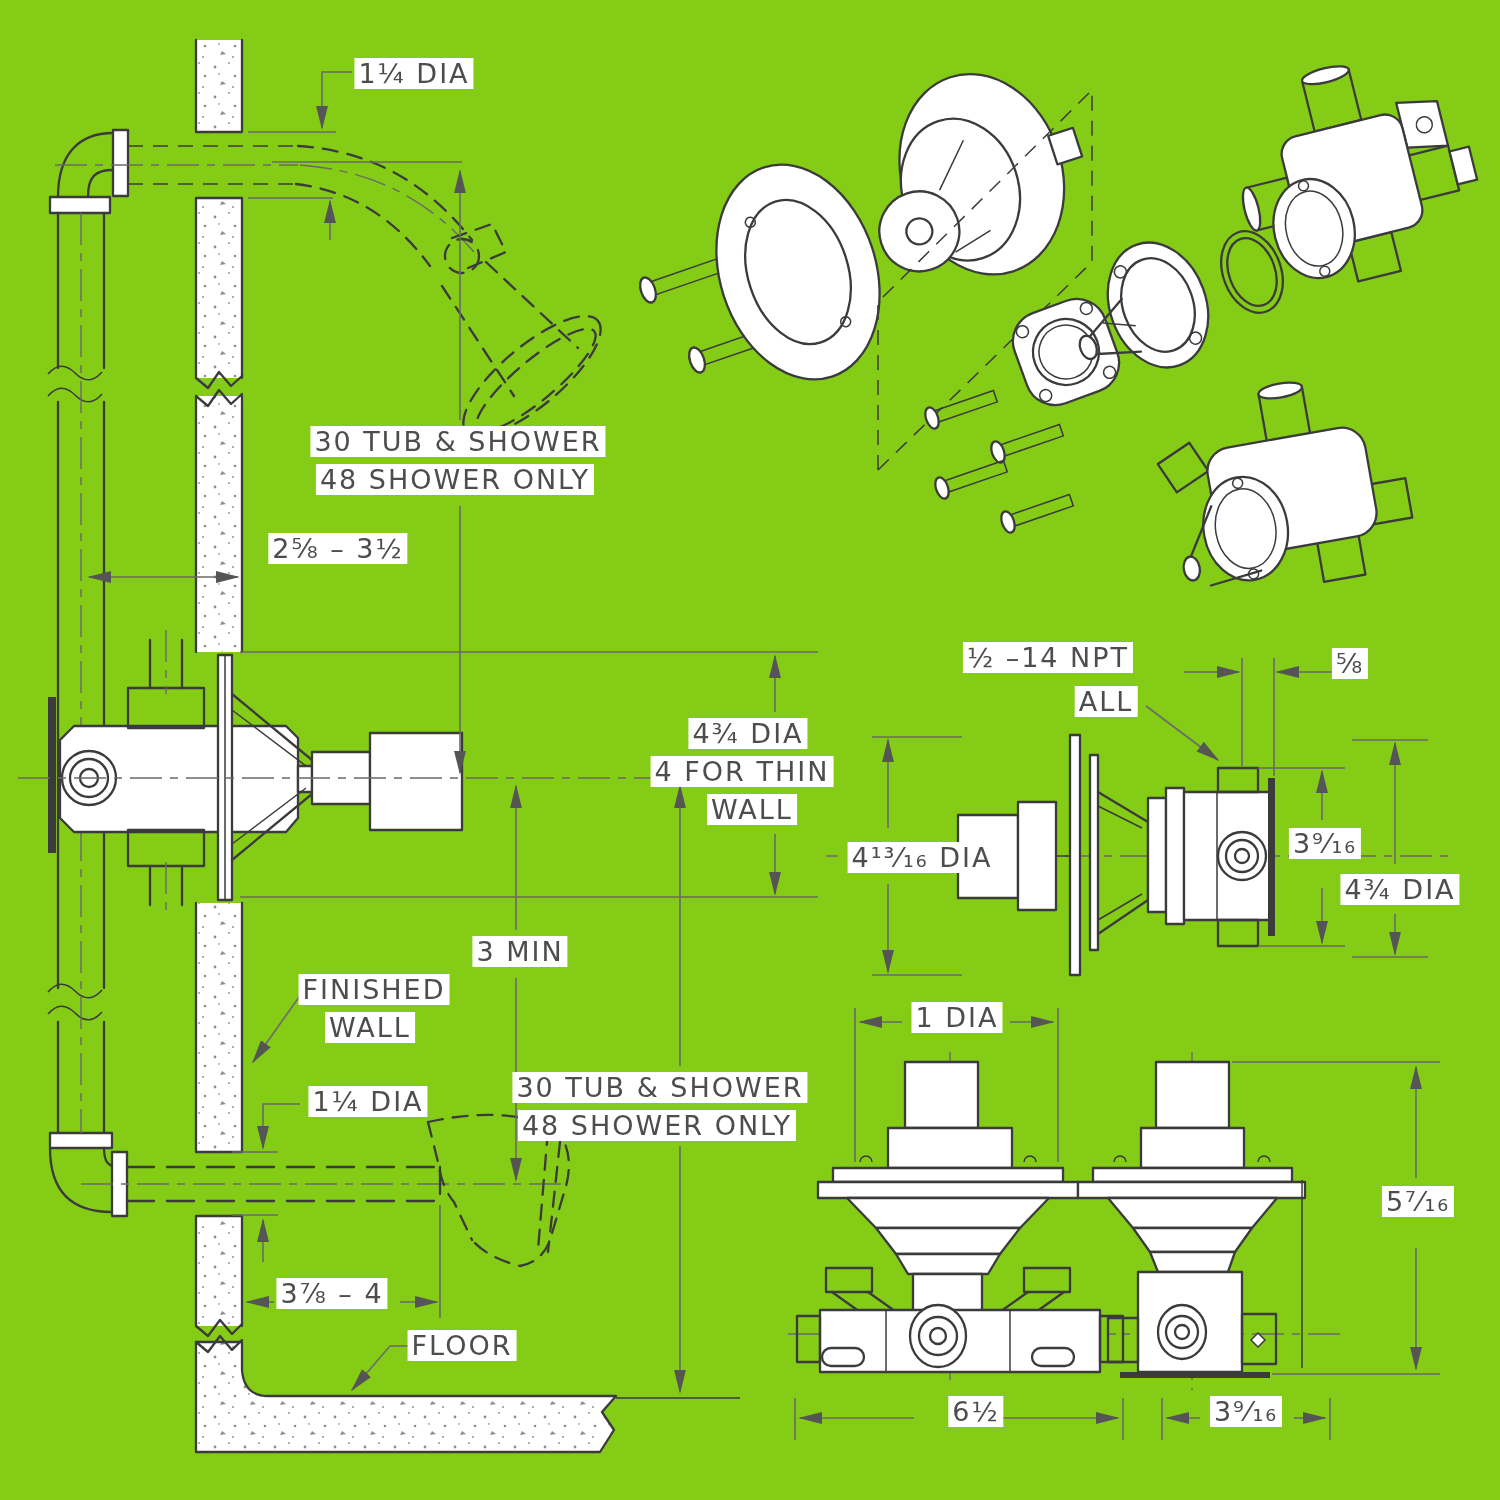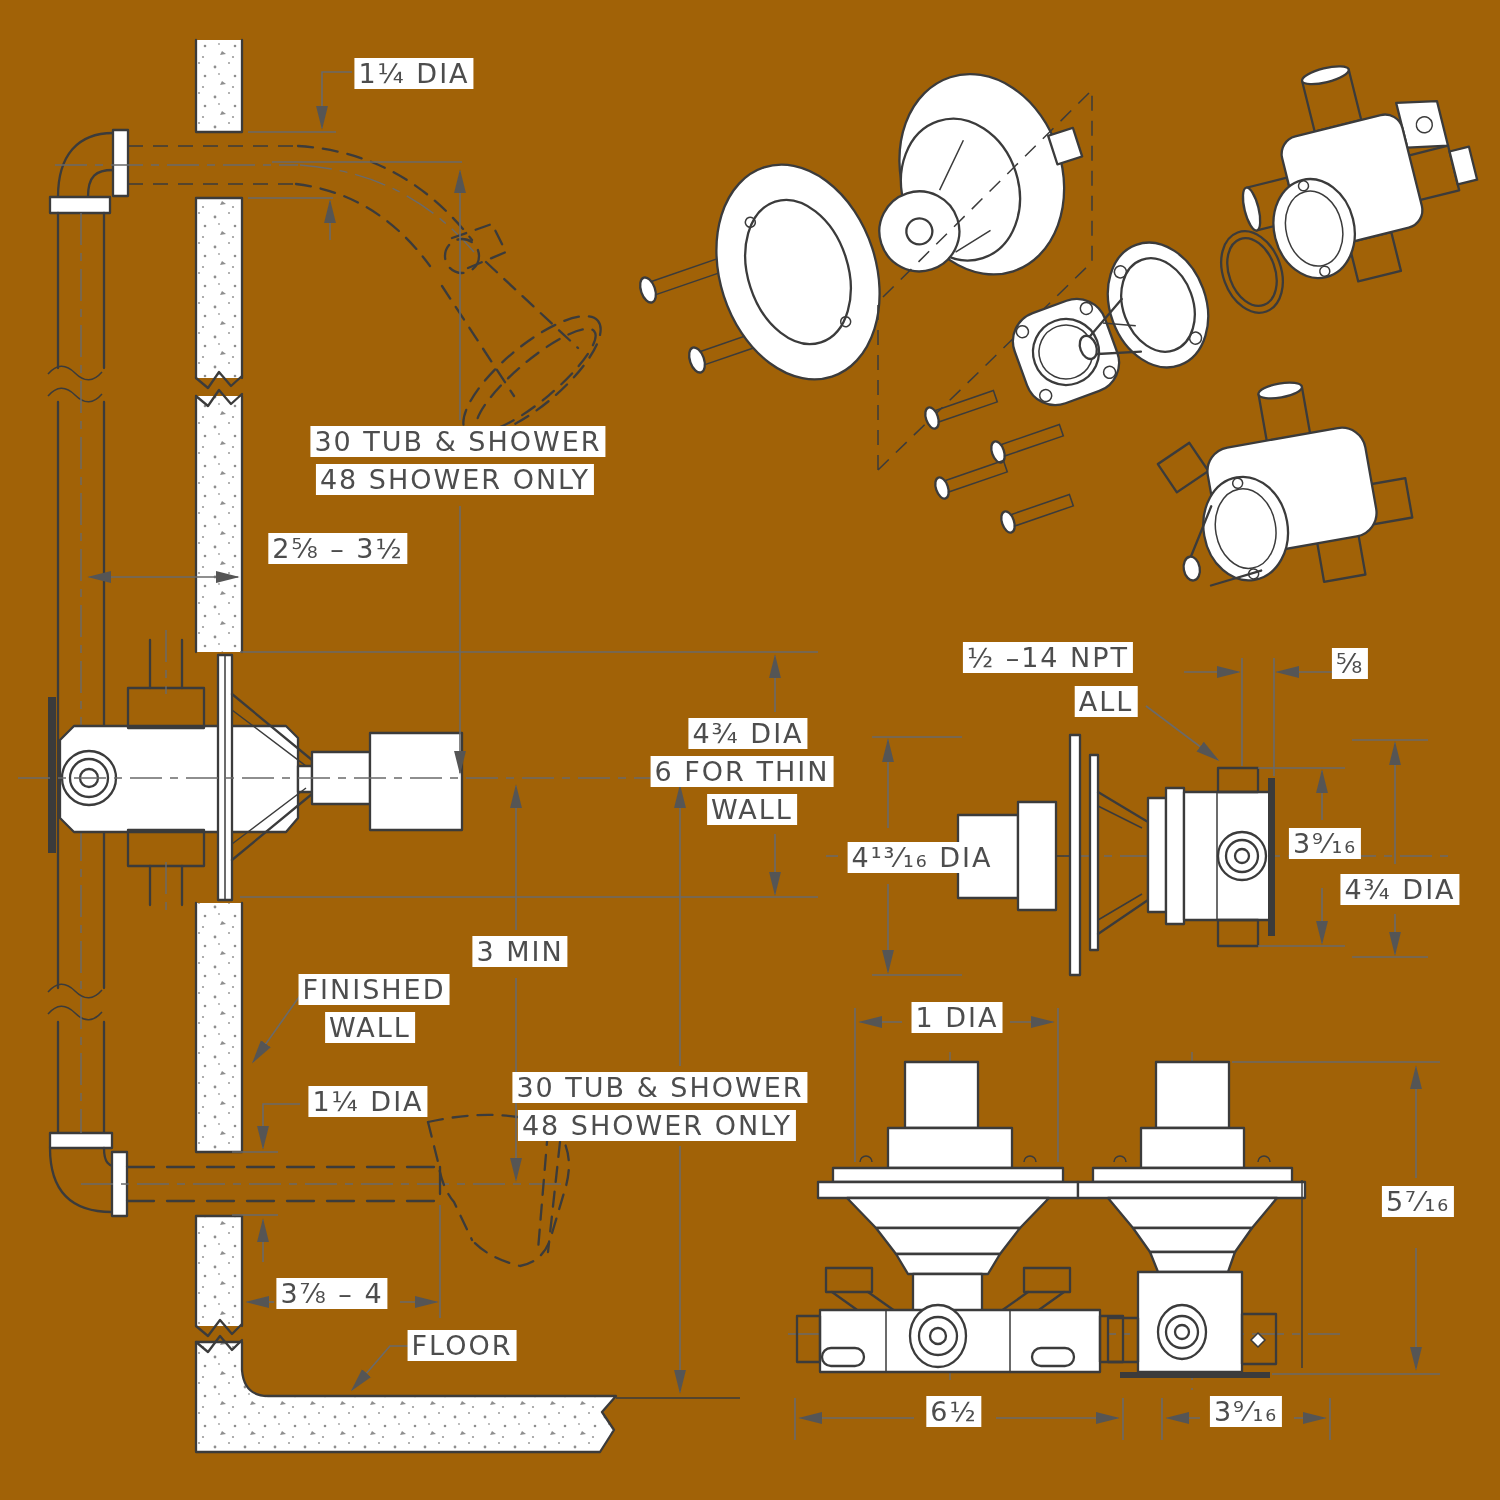--- a/index.html
+++ b/index.html
@@ -1,16 +1,16 @@
 <!DOCTYPE html>
 <html><head>
 <meta charset="utf-8">
 <style>
   html,body{margin:0;padding:0;background:#fff;}
-  .stage{position:relative;width:1500px;height:1500px;background:#a16207;overflow:hidden;
+  .stage{position:relative;width:1500px;height:1500px;background:#84cc16;overflow:hidden;
          font-family:"DejaVu Sans",sans-serif;}
   .stage svg{position:absolute;left:0;top:0;}
   .lbl{position:absolute;transform:translateX(-50%);font-size:27px;letter-spacing:2px;
        color:#4d4d4d;white-space:nowrap;background:#fff;padding:0 4px;line-height:1.15;}
   .ln{stroke:#3b3b3b;stroke-width:2.3;fill:none;stroke-linecap:round;stroke-linejoin:round;}
   .lnt{stroke:#3b3b3b;stroke-width:1.5;fill:none;}
   .fillw{fill:#fff;}
   .dim{stroke:#6a6a6a;stroke-width:1.6;fill:none;}
   .dsh{stroke-dasharray:15 10;}
   .pdsh{stroke-dasharray:27 13;}
@@ -379,36 +379,36 @@
     <line class="dim" x1="1294" y1="1418" x2="1325" y2="1418" marker-end="url(#ar)"></line>
   </g>
 </g>
 </svg>
 
 <div class="lbl" style="left:414px;top:58px">1¼ DIA</div>
 <div class="lbl" style="left:458px;top:426px">30 TUB &amp; SHOWER</div>
 <div class="lbl" style="left:455px;top:464px">48 SHOWER ONLY</div>
 <div class="lbl" style="left:338px;top:533px">2⅝ – 3½</div>
 <div class="lbl" style="left:748px;top:718px">4¾ DIA</div>
-<div class="lbl" style="left:742px;top:756px">6 FOR THIN</div>
+<div class="lbl" style="left:742px;top:756px">4 FOR THIN</div>
 <div class="lbl" style="left:752px;top:794px">WALL</div>
 <div class="lbl" style="left:520px;top:936px">3 MIN</div>
 <div class="lbl" style="left:374px;top:974px">FINISHED</div>
 <div class="lbl" style="left:370px;top:1012px">WALL</div>
 <div class="lbl" style="left:368px;top:1086px">1¼ DIA</div>
 <div class="lbl" style="left:660px;top:1072px">30 TUB &amp; SHOWER</div>
 <div class="lbl" style="left:657px;top:1110px">48 SHOWER ONLY</div>
 <div class="lbl" style="left:332px;top:1278px">3⅞ – 4</div>
 <div class="lbl" style="left:462px;top:1330px">FLOOR</div>
 
 <div class="lbl" style="left:1048px;top:642px">½ –14 NPT</div>
 <div class="lbl" style="left:1106px;top:686px">ALL</div>
 <div class="lbl" style="left:1350px;top:648px">⅝</div>
 <div class="lbl" style="left:922px;top:842px">4¹³⁄₁₆ DIA</div>
 <div class="lbl" style="left:1325px;top:828px">3⁹⁄₁₆</div>
 <div class="lbl" style="left:1400px;top:874px">4¾ DIA</div>
 
 <div class="lbl" style="left:957px;top:1002px">1 DIA</div>
 <div class="lbl" style="left:1418px;top:1186px">5⁷⁄₁₆</div>
-<div class="lbl" style="left:954px;top:1396px">6½</div>
+<div class="lbl" style="left:976px;top:1396px">6½</div>
 <div class="lbl" style="left:1246px;top:1396px">3⁹⁄₁₆</div>
 
 </div>
 
 </body></html>

